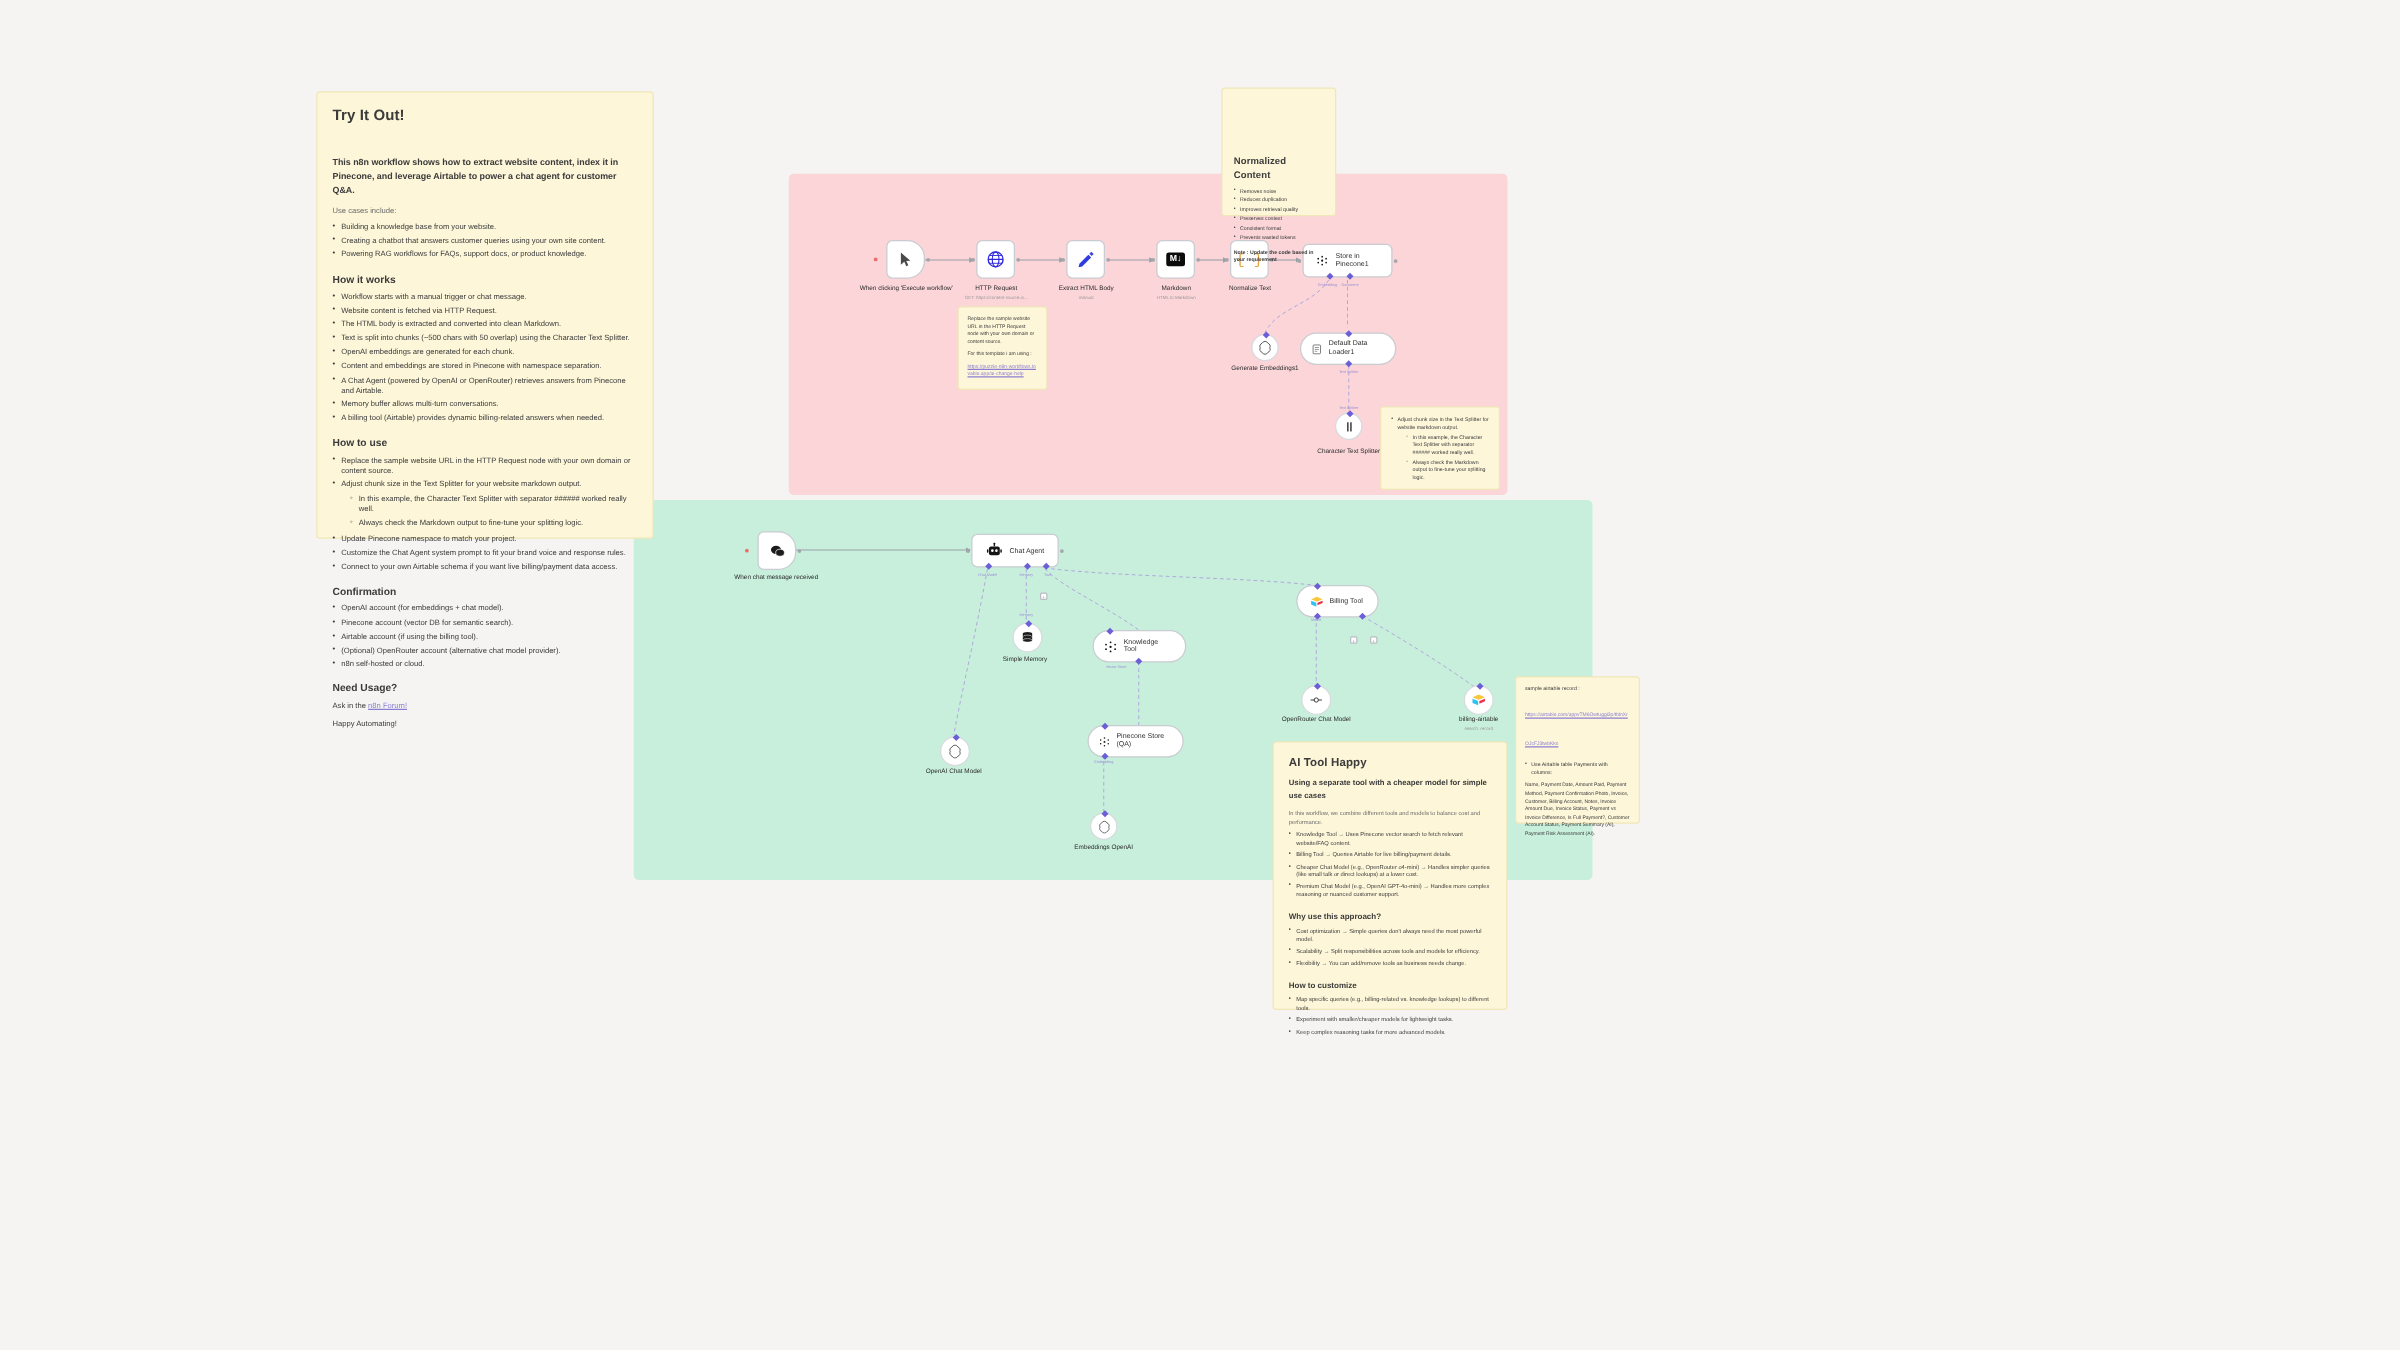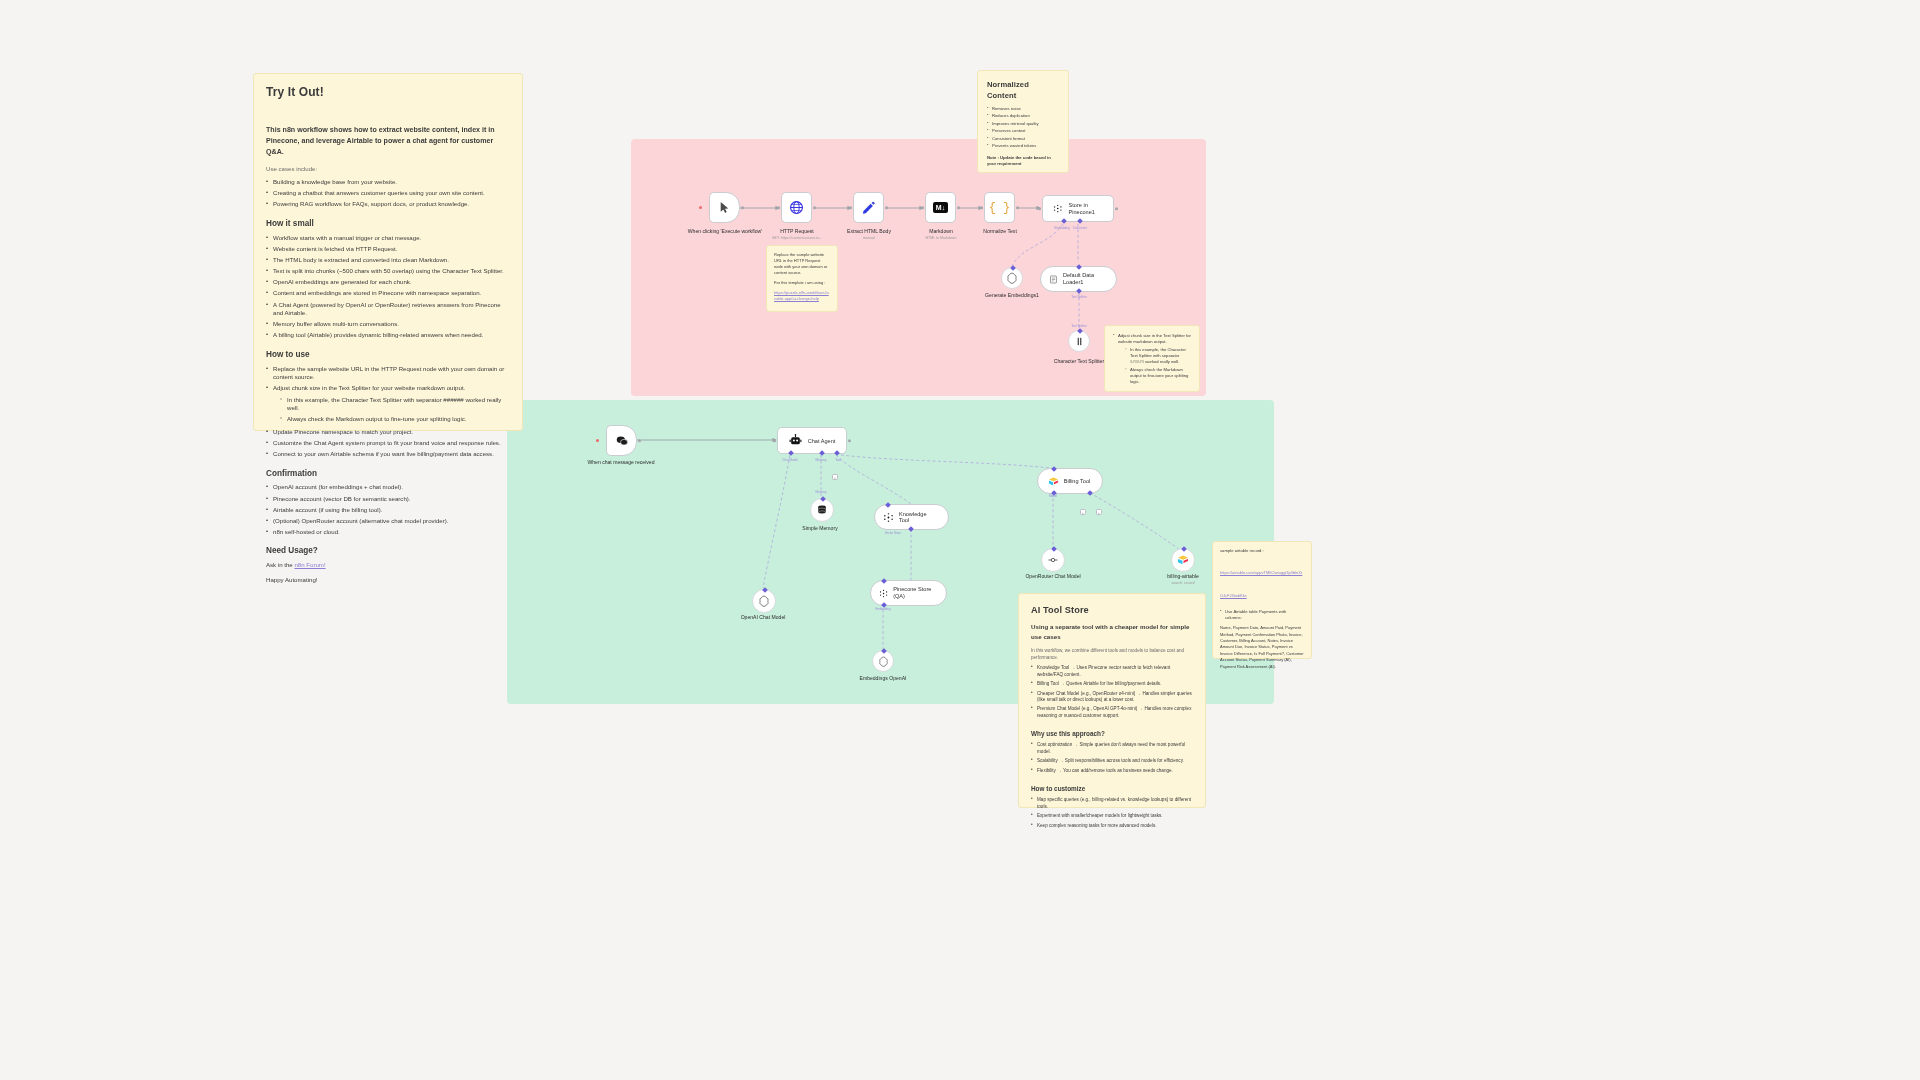--- a/index.html
+++ b/index.html
@@ -29,21 +29,21 @@
   .sticky ul { list-style:none; margin:0 0 4px 0; }
   .sticky li { font-size:6.1px; margin-bottom:2.6px; padding-left:7px; position:relative; line-height:1.4;}
   .sticky li:before { content:"•"; position:absolute; left:0; top:-1px; }
   .sticky ul ul { margin-top:2.6px; margin-left:7px; }
   .sticky ul ul li:before { content:"◦"; }
   .sticky a { color:#8a7fd4; text-decoration:underline; word-break:break-all; }
   .muted { color:#6b6b6b; }
 
   #note-try    { left:253px; top:73px;  width:270px; height:358px; }
   #note-norm   { left:977px; top:70px;  width:92px;  height:103px; padding:8px 9px; }
-  #note-norm h2 { font-size:7.6px; margin-bottom:5px; }
+  #note-norm h2 { font-size:7.6px; margin-bottom:5px;margin-top:44px; }
   #note-norm li { font-size:4.2px; margin-bottom:1.6px; padding-left:5px;}
   #note-norm p  { font-size:4.2px; margin-top:6px; font-weight:700; line-height:1.45;}
 
   #note-url    { left:766px; top:245px; width:72px;  height:67px; padding:6px 7px; font-size:4px;}
   #note-url p  { font-size:4px; margin-bottom:4px; line-height:1.5;}
   #note-url a  { font-size:4px; }
 
   #note-chunk  { left:1104px; top:325px; width:96px; height:67px; padding:7px 8px; }
   #note-chunk li { font-size:4.2px; margin-bottom:2px; padding-left:5px;}
 
@@ -426,21 +426,21 @@
 
   <div class="sticky" id="note-try">
     <h2>Try It Out!</h2>
     <p class="lead">This n8n workflow shows how to extract website content, index it in Pinecone, and leverage Airtable to power a chat agent for customer Q&amp;A.</p>
     <p class="muted" style="margin-top:8px;">Use cases include:</p>
     <ul>
       <li>Building a knowledge base from your website.</li>
       <li>Creating a chatbot that answers customer queries using your own site content.</li>
       <li>Powering RAG workflows for FAQs, support docs, or product knowledge.</li>
     </ul>
-    <h3>How it small</h3>
+    <h3>How it works</h3>
     <ul>
       <li>Workflow starts with a manual trigger or chat message.</li>
       <li>Website content is fetched via HTTP Request.</li>
       <li>The HTML body is extracted and converted into clean Markdown.</li>
       <li>Text is split into chunks (~500 chars with 50 overlap) using the Character Text Splitter.</li>
       <li>OpenAI embeddings are generated for each chunk.</li>
       <li>Content and embeddings are stored in Pinecone with namespace separation.</li>
       <li>A Chat Agent (powered by OpenAI or OpenRouter) retrieves answers from Pinecone and Airtable.</li>
       <li>Memory buffer allows multi-turn conversations.</li>
       <li>A billing tool (Airtable) provides dynamic billing-related answers when needed.</li>
@@ -497,21 +497,21 @@
         <span>Adjust chunk size in the Text Splitter for website markdown output.</span>
         <ul>
           <li>In this example, the Character Text Splitter with separator ###### worked really well.</li>
           <li>Always check the Markdown output to fine-tune your splitting logic.</li>
         </ul>
       </li>
     </ul>
   </div>
 
   <div class="sticky" id="note-ai">
-    <h2>AI Tool Store</h2>
+    <h2>AI Tool Happy</h2>
     <p class="lead">Using a separate tool with a cheaper model for simple use cases</p>
     <p class="muted">In this workflow, we combine different tools and models to balance cost and performance.</p>
     <ul>
       <li>Knowledge Tool → Uses Pinecone vector search to fetch relevant website/FAQ content.</li>
       <li>Billing Tool → Queries Airtable for live billing/payment details.</li>
       <li>Cheaper Chat Model (e.g., OpenRouter o4-mini) → Handles simpler queries (like small talk or direct lookups) at a lower cost.</li>
       <li>Premium Chat Model (e.g., OpenAI GPT-4o-mini) → Handles more complex reasoning or nuanced customer support.</li>
     </ul>
     <h3>Why use this approach?</h3>
     <ul>

